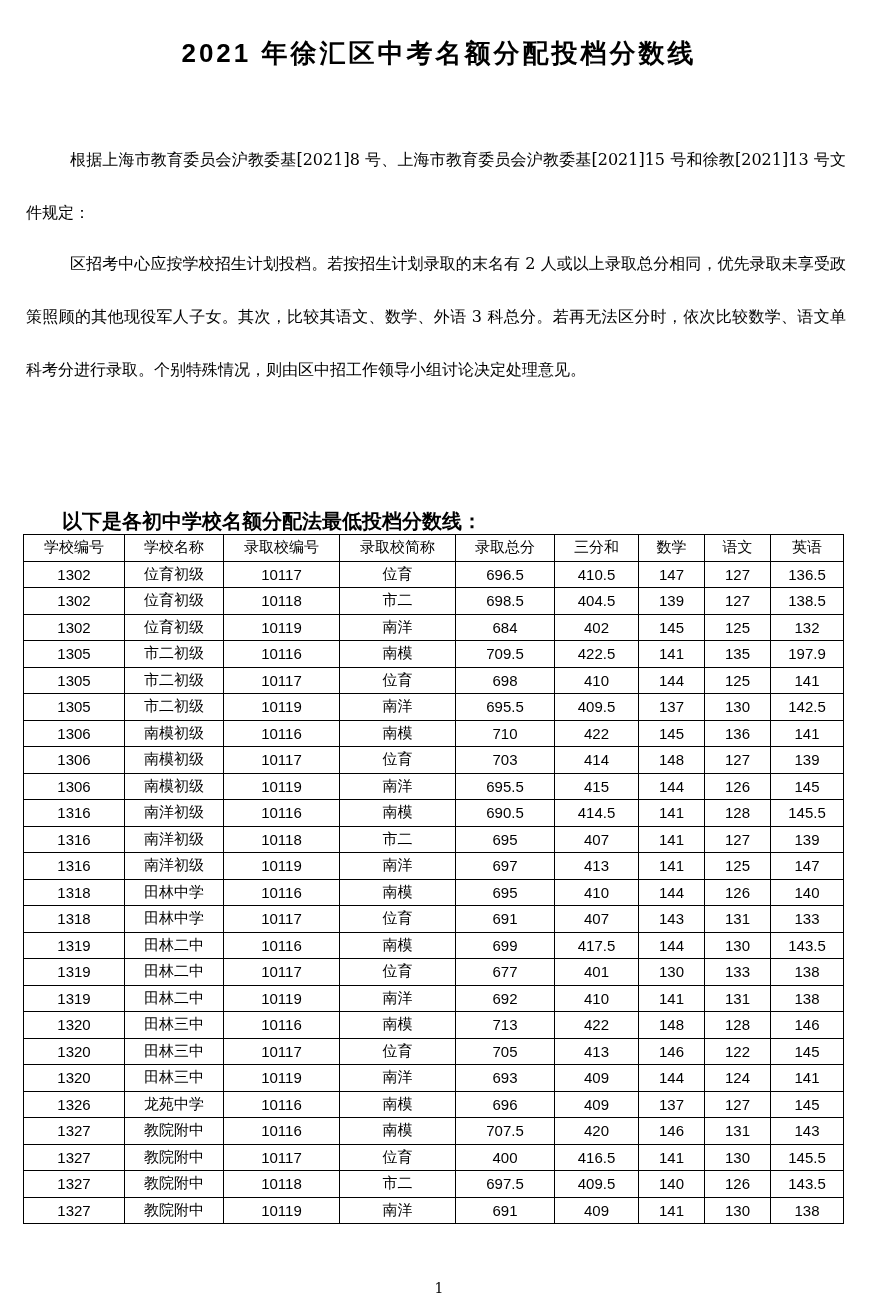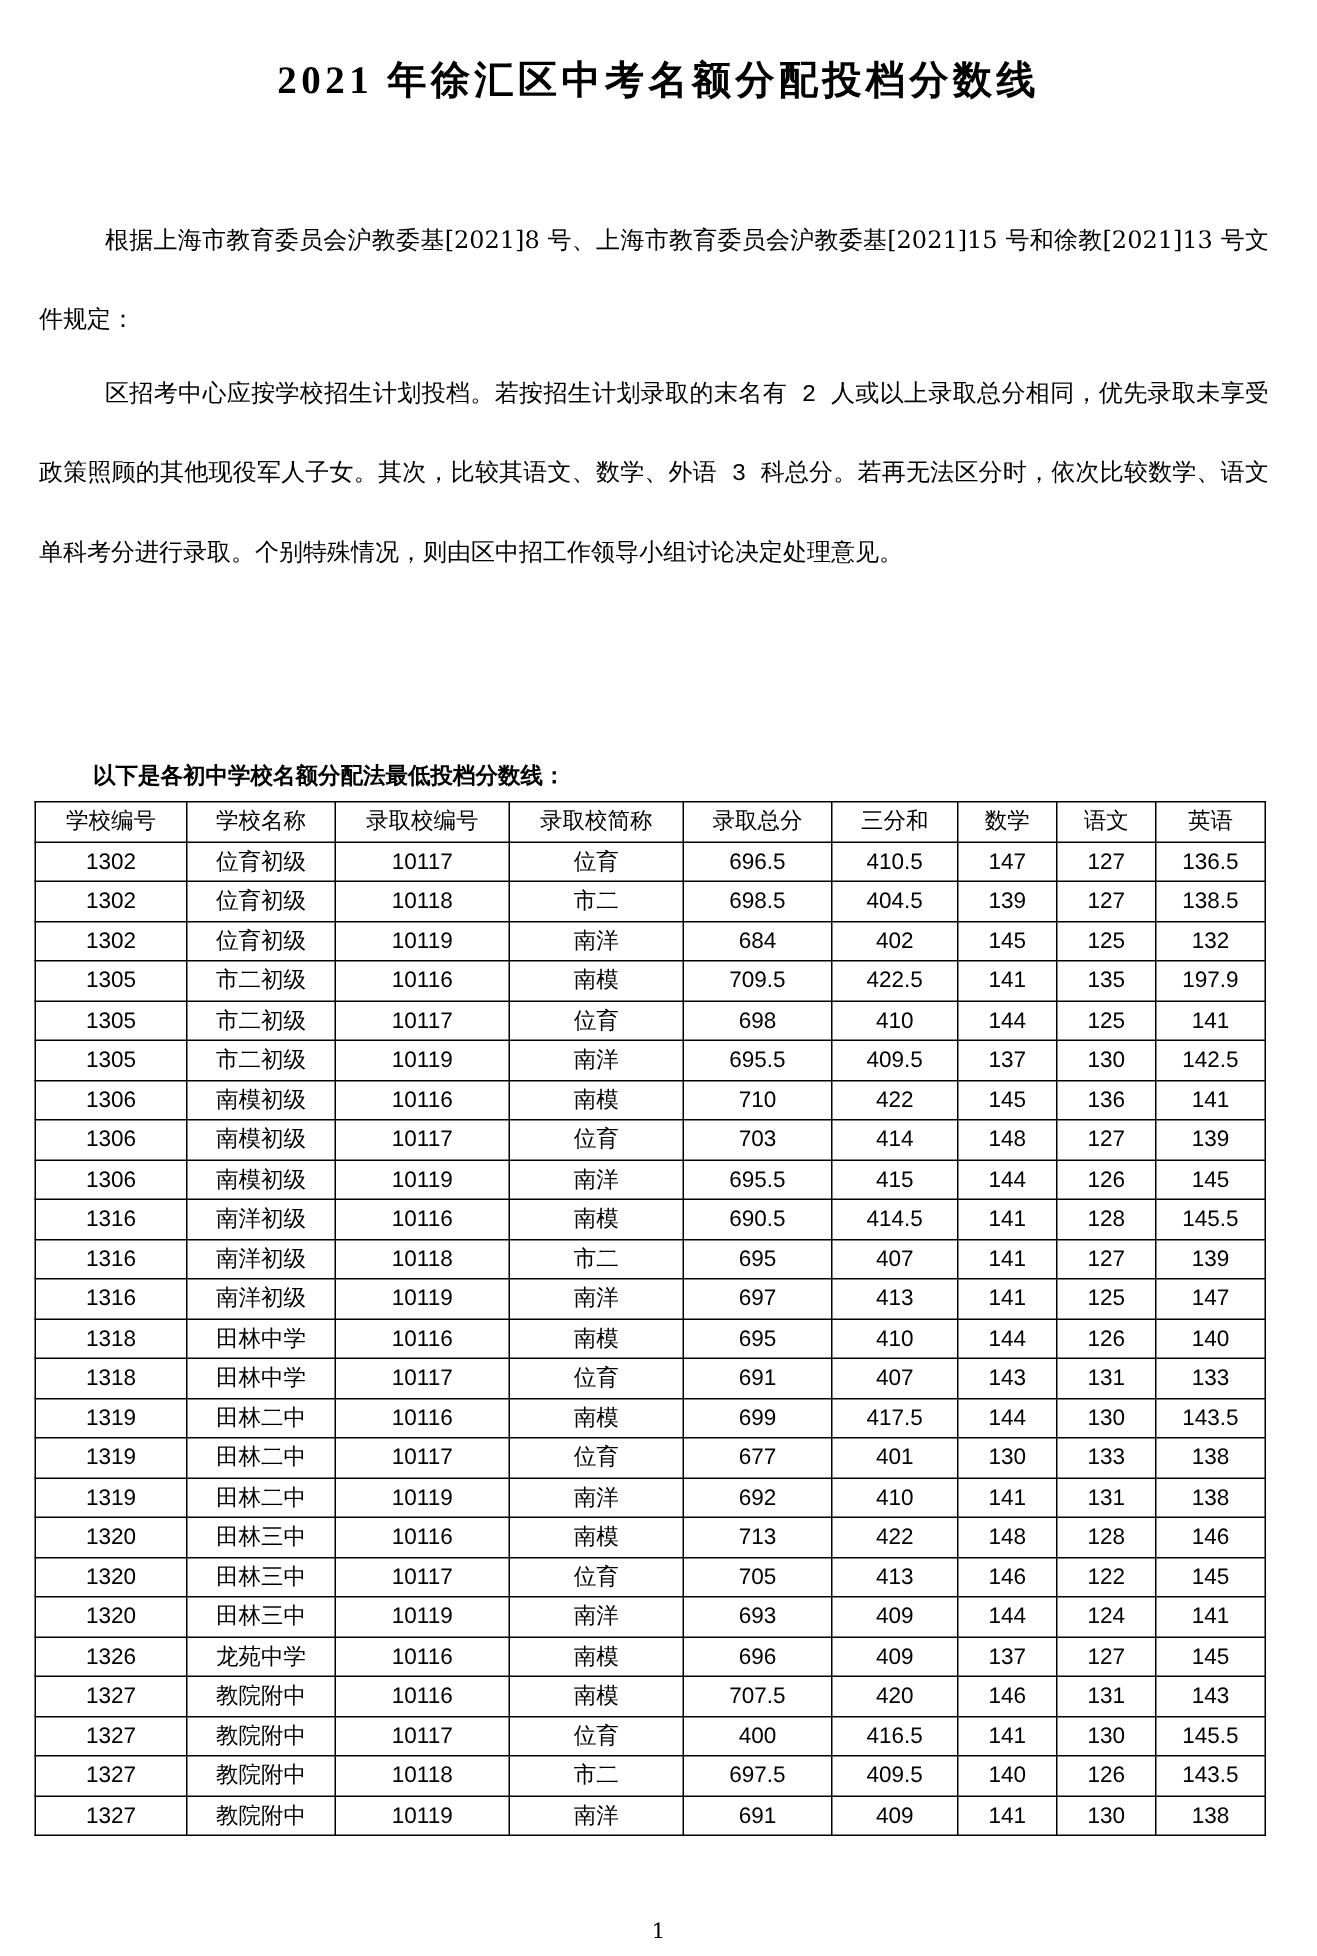--- a/index.html
+++ b/index.html
@@ -1,30 +1,30 @@
 <!DOCTYPE html>
 <html><head>
 <meta charset="utf-8">
 <style>
   html, body { margin: 0; padding: 0; background: #ffffff; }
   body { width: 878px; height: 1304px; position: relative; overflow: hidden; color: #000; }
   .title {
     position: absolute; left: 0; top: 36px; width: 878px; text-align: center;
-    font-family: Liberation Serif, serif; font-size: 26px; font-weight: bold; letter-spacing: 3px;
+    font-family: Liberation Sans, sans-serif; font-size: 26px; font-weight: bold; letter-spacing: 3px;
   }
   .para {
     position: absolute; left: 26px; width: 820px;
     font-family: "DejaVu Serif", serif; font-size: 16px; line-height: 53px;
     text-align: justify;
   }
   .p1 { top: 133px; text-indent: 44px; }
-  .p2 { top: 237px; text-indent: 44px; font-family: Liberation Mono, monospace; }
+  .p2 { top: 237px; text-indent: 44px; }
   .subhead {
     position: absolute; left: 62px; top: 508px;
-    font-family: Liberation Serif, serif; font-size: 15px; font-weight: bold;
+    font-family: Liberation Serif, serif; font-size: 20px; font-weight: bold;
   }
   table.scores {
     position: absolute; left: 23px; top: 534px; width: 820px;
     border-collapse: collapse; table-layout: fixed;
     font-family: "Liberation Sans", sans-serif; font-size: 15px;
   }
   table.scores th, table.scores td {
     border: 1.5px solid #000; text-align: center; height: 25.5px; padding: 0;
     font-weight: normal;
   }

